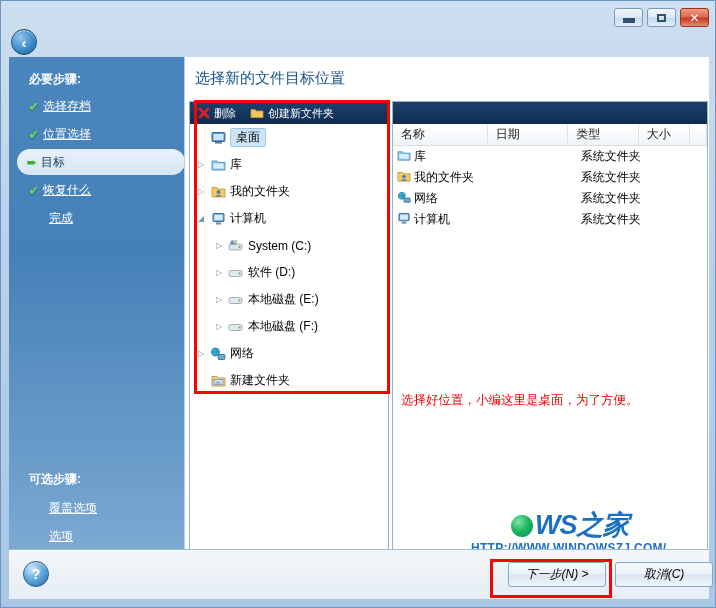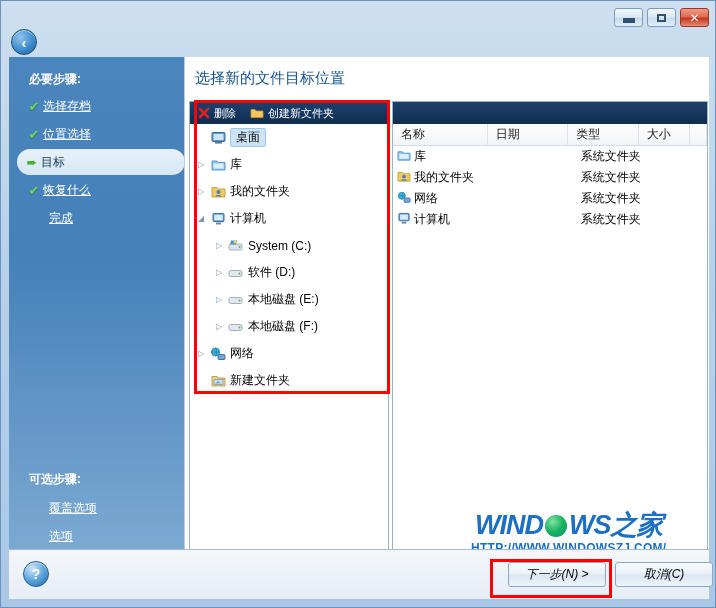--- a/index.html
+++ b/index.html
@@ -549,24 +549,24 @@
                     <rect x="5" y="10.5" width="5" height="2" fill="#79899a"></rect>
                   </svg>
               </span>
               <span>计算机</span>
             </div>
             <div class="c-date"></div>
             <div class="c-type">系统文件夹</div>
             <div class="c-size"></div>
           </div>
 
+          <div id="annotation">选择好位置，小编这里是桌面，为了方便。</div>
 
           <div id="watermark">
             <div id="wm-main">
-              <span>WIND</span>
               <span id="wm-globe"></span>
               <span>WS</span>
               <span id="wm-cn">之家</span>
             </div>
             <div id="wm-url">HTTP://WWW.WINDOWSZJ.COM/</div>
           </div>
 
         </div>
       </div>
     </div>

